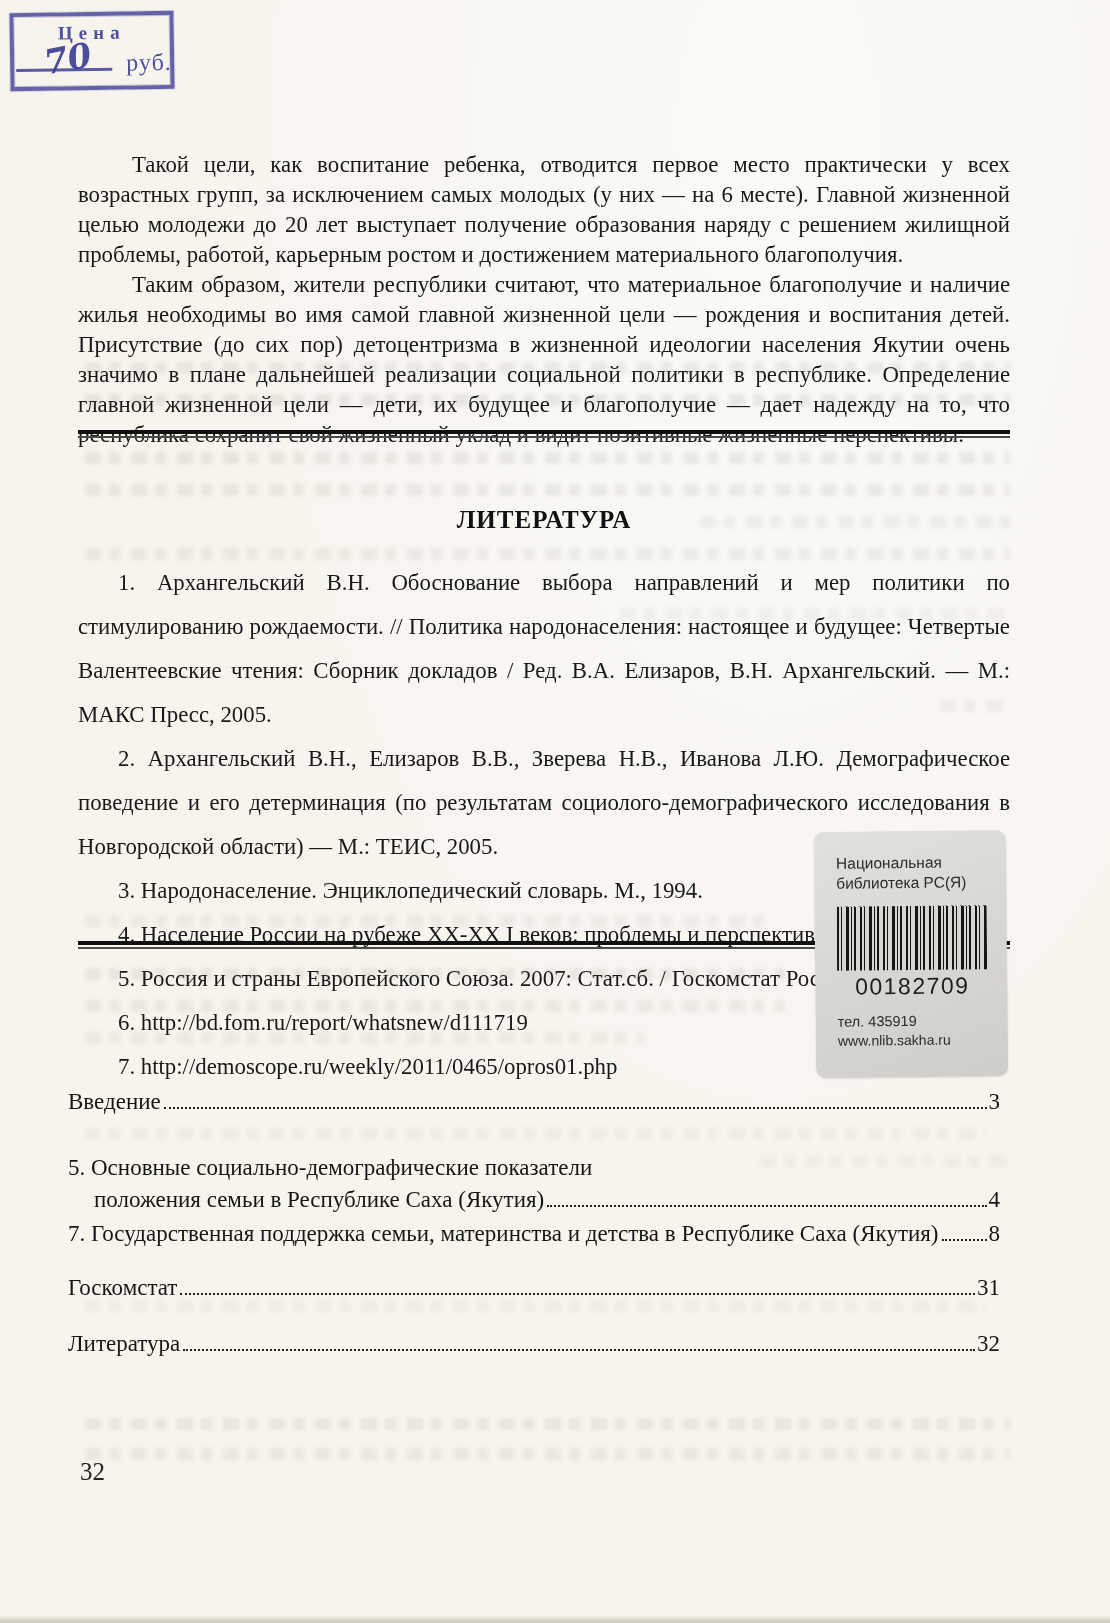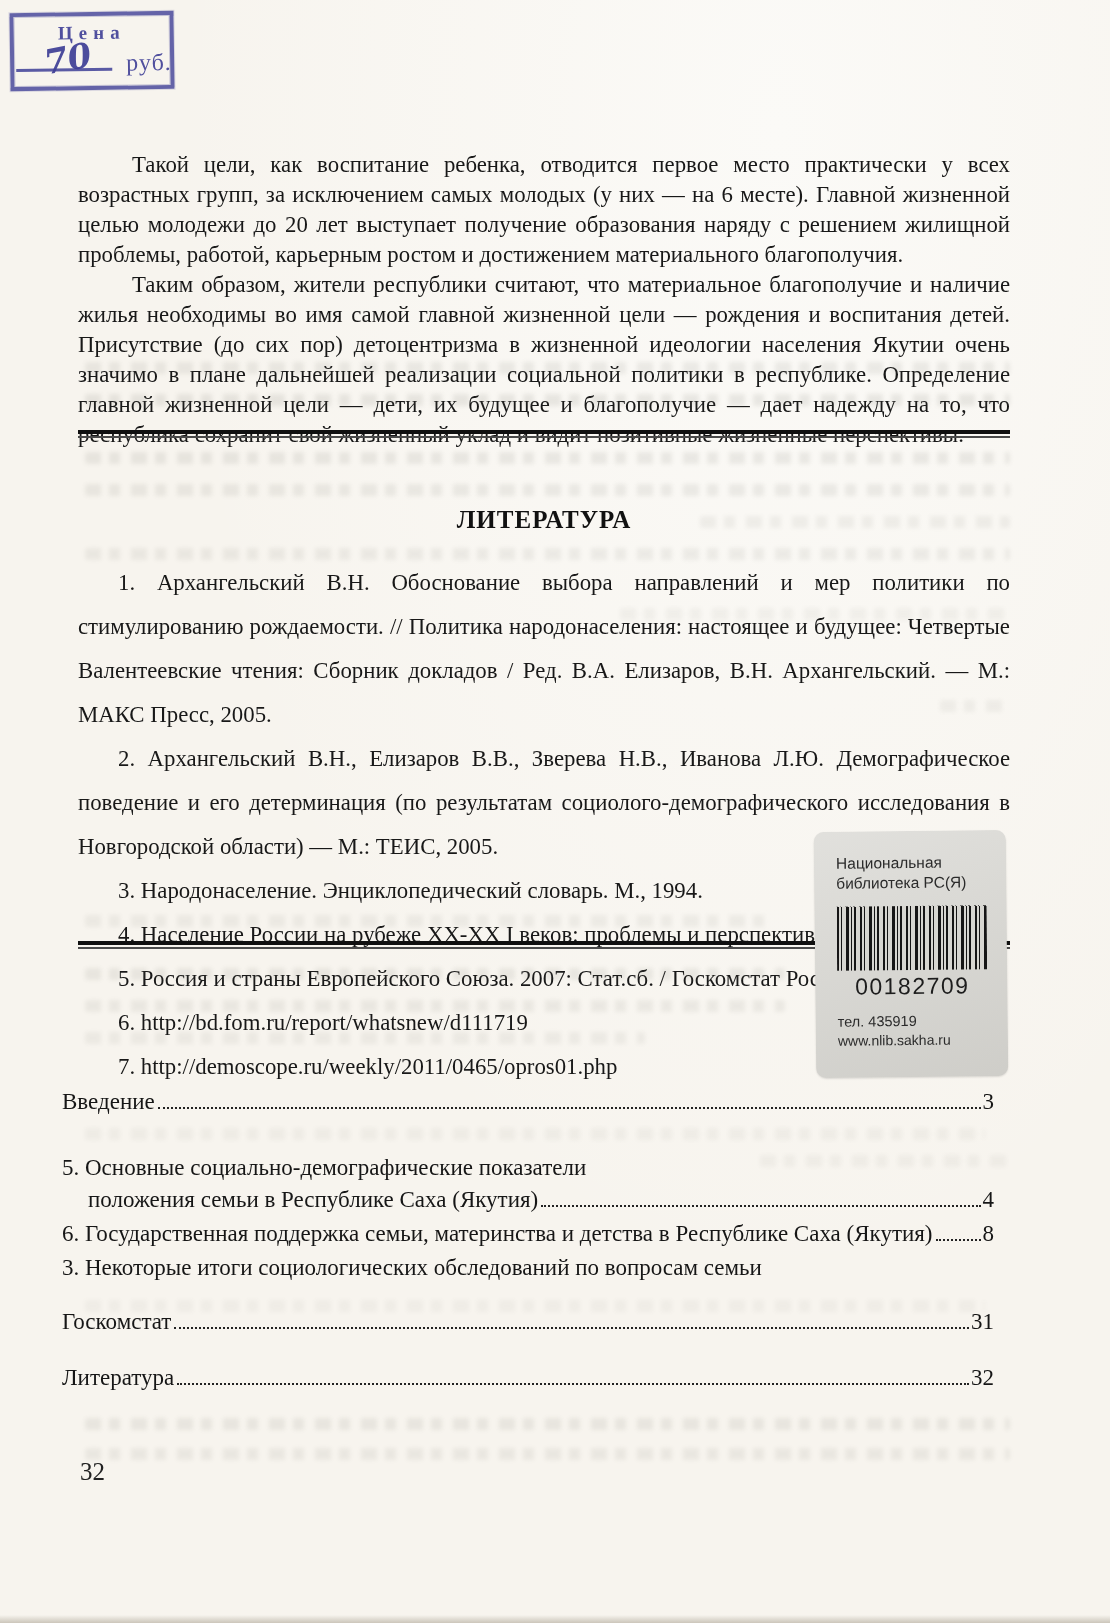--- a/index.html
+++ b/index.html
@@ -61,21 +61,21 @@
       #161616 0 2px,  #d7d6d1 2px 4px,
       #161616 4px 5px, #d7d6d1 5px 9px,
       #161616 9px 12px,#d7d6d1 12px 14px,
       #161616 14px 15px,#d7d6d1 15px 17px,
       #161616 17px 19px,#d7d6d1 19px 23px);
   }
   .barcode-number{width:150px;text-align:center;font-size:23px;letter-spacing:1.5px;margin-top:3px;color:#1d1d1d;}
   .sticker-phone{font-size:14.5px;margin-top:13px;}
   .sticker-site{font-size:14px;margin-top:3px;}
   
-  .toc{position:absolute;left:62px;top:1086px;width:932px;font-size:23px;color:#161616;}
+  .toc{position:absolute;left:68px;top:1086px;width:932px;font-size:23px;color:#161616;}
   .toc-entry{margin-bottom:2px;}
   .toc-line{display:flex;align-items:baseline;line-height:32px;}
   .toc-line.cont span:first-child{padding-left:26px;}
   .leader{flex:1;border-bottom:2.8px dotted #222;margin:0 2px 6px 3px;min-width:14px;}
   .toc-page{flex:none;}
   
   .page-number{position:absolute;left:80px;top:1458px;font-size:25px;color:#222;}
   .ghost{position:absolute;height:12px;filter:blur(2.2px);border-radius:3px;
     background-image:repeating-linear-gradient(90deg,#6b6a60 0 16px,transparent 16px 24px,#6b6a60 24px 35px,transparent 35px 46px);}
   .scan-edge{position:absolute;left:0;bottom:0;width:100%;height:8px;
@@ -138,29 +138,26 @@
           <span>5. Основные социально-демографические показатели</span>
         </div>
         <div class="toc-line cont">
           <span>положения семьи в Республике Саха (Якутия)</span>
           <span class="leader"></span>
           <span class="toc-page">4</span>
         </div>
       </div>
       <div class="toc-entry">
         <div class="toc-line">
-          <span>6. Государственная поддержка семьи, материнства и детства в Республике Саха (Якутия)</span>
+          <span>7. Государственная поддержка семьи, материнства и детства в Республике Саха (Якутия)</span>
           <span class="leader"></span>
           <span class="toc-page">8</span>
         </div>
       </div>
       <div class="toc-entry" style="margin-bottom: 22px;">
-        <div class="toc-line">
-          <span>3. Некоторые итоги социологических обследований по вопросам семьи</span>
-        </div>
       </div>
       <div class="toc-entry" style="margin-bottom: 24px;">
         <div class="toc-line">
           <span>Госкомстат</span>
           <span class="leader"></span>
           <span class="toc-page">31</span>
         </div>
       </div>
       <div class="toc-entry">
         <div class="toc-line">

